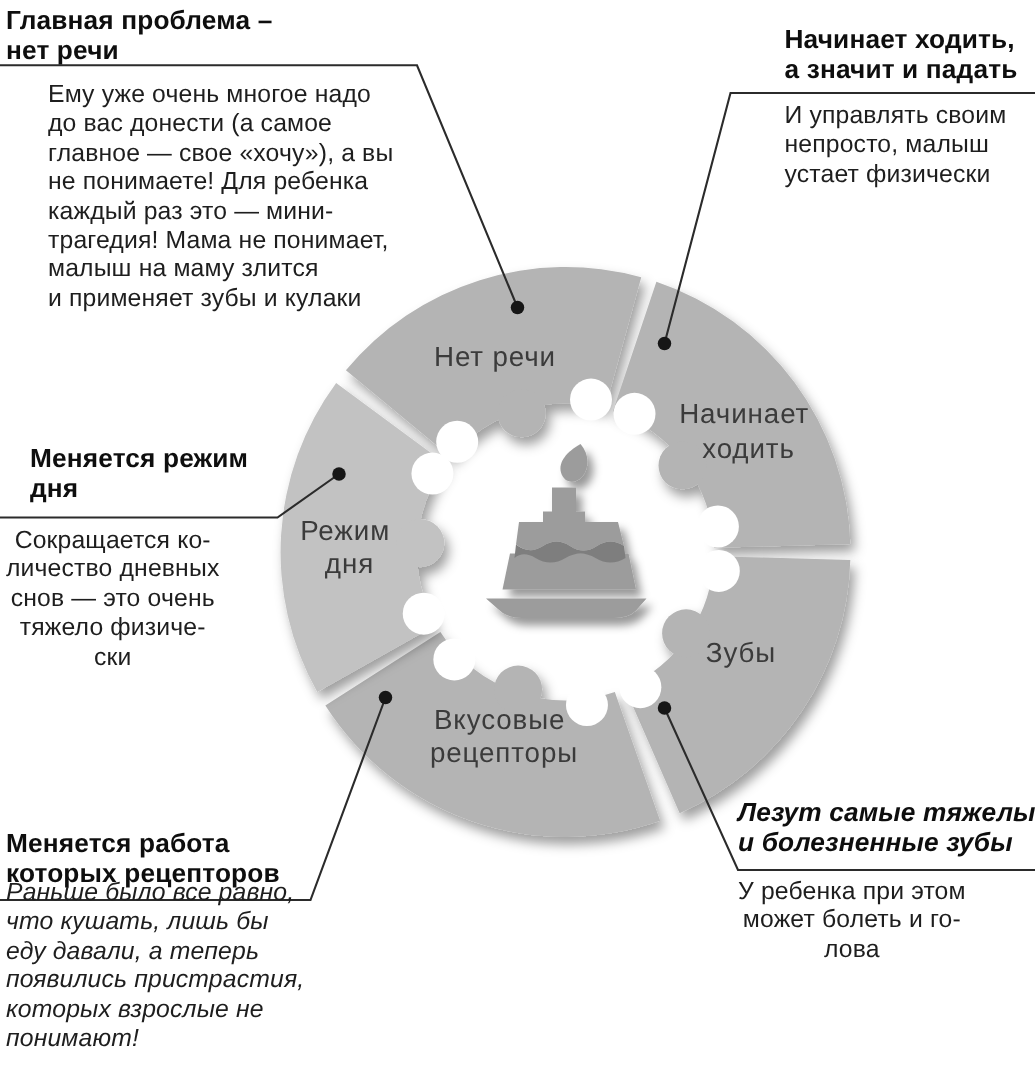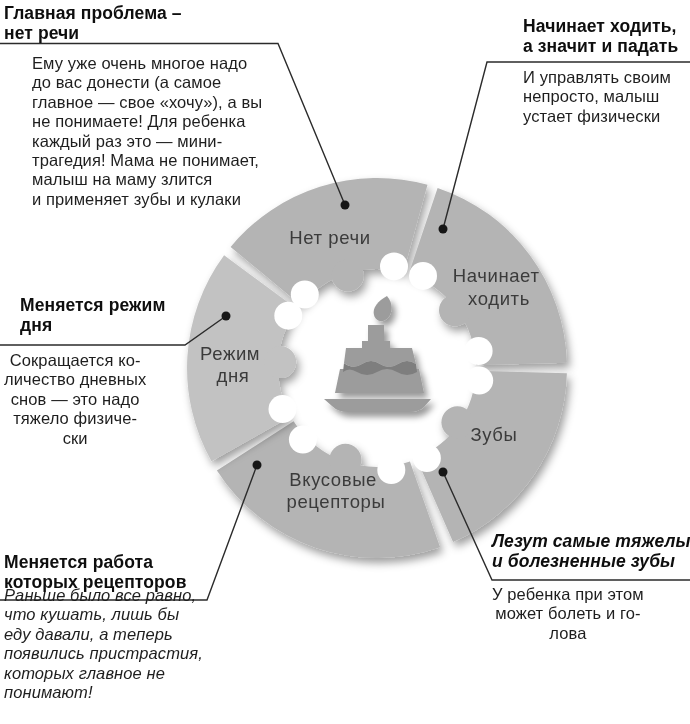--- a/index.html
+++ b/index.html
@@ -146,35 +146,35 @@
     <div class="b-line">устает физически</div>
   </div>
 
   <div class="callout-title c3-title">
     <div class="t-line">Меняется режим</div>
     <div class="t-line">дня</div>
   </div>
   <div class="callout-body c3-body">
     <div class="b-line">Сокращается ко-</div>
     <div class="b-line">личество дневных</div>
-    <div class="b-line">снов — это надо</div>
+    <div class="b-line">снов — это очень</div>
     <div class="b-line">тяжело физиче-</div>
     <div class="b-line">ски</div>
   </div>
 
   <div class="callout-title c4-title">
     <div class="t-line">Меняется работа</div>
     <div class="t-line">которых рецепторов</div>
   </div>
   <div class="callout-body c4-body">
     <div class="b-line">Раньше было все равно,</div>
     <div class="b-line">что кушать, лишь бы</div>
     <div class="b-line">еду давали, а теперь</div>
     <div class="b-line">появились пристрастия,</div>
-    <div class="b-line">которых главное не</div>
+    <div class="b-line">которых взрослые не</div>
     <div class="b-line">понимают!</div>
   </div>
 
   <div class="callout-title c5-title">
     <div class="t-line">Лезут самые тяжелые</div>
     <div class="t-line">и болезненные зубы</div>
   </div>
   <div class="callout-body c5-body">
     <div class="b-line">У ребенка при этом</div>
     <div class="b-line">может болеть и го-</div>

